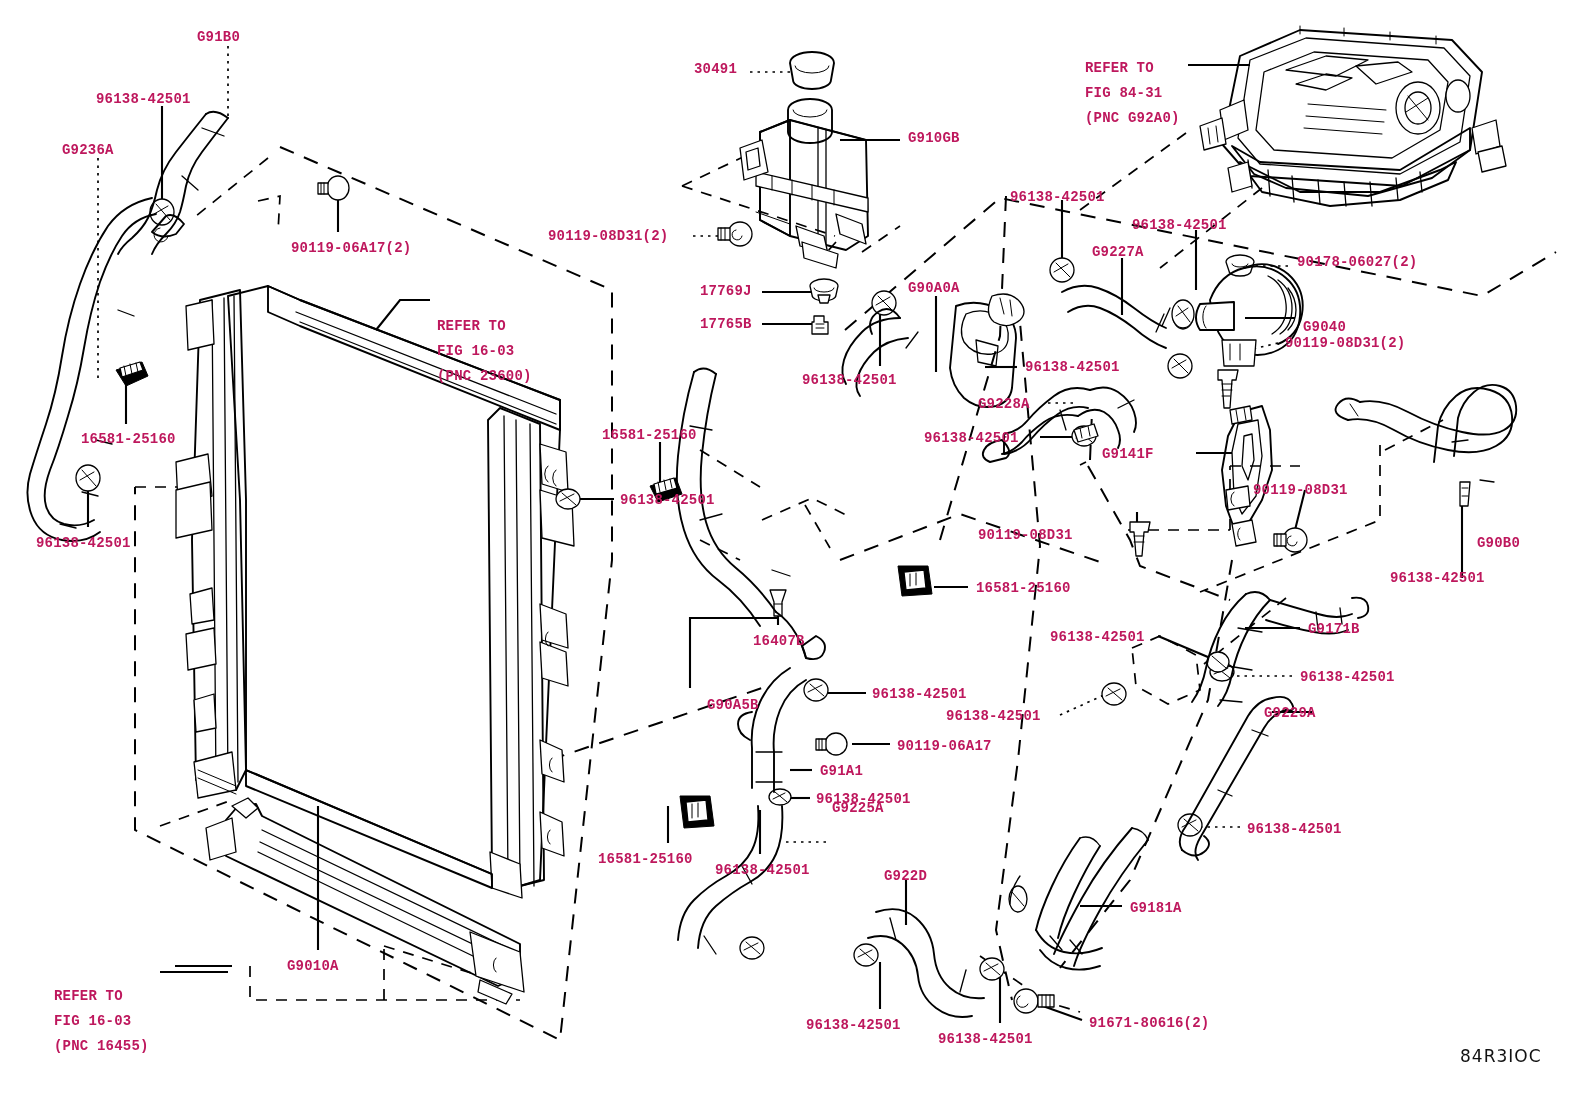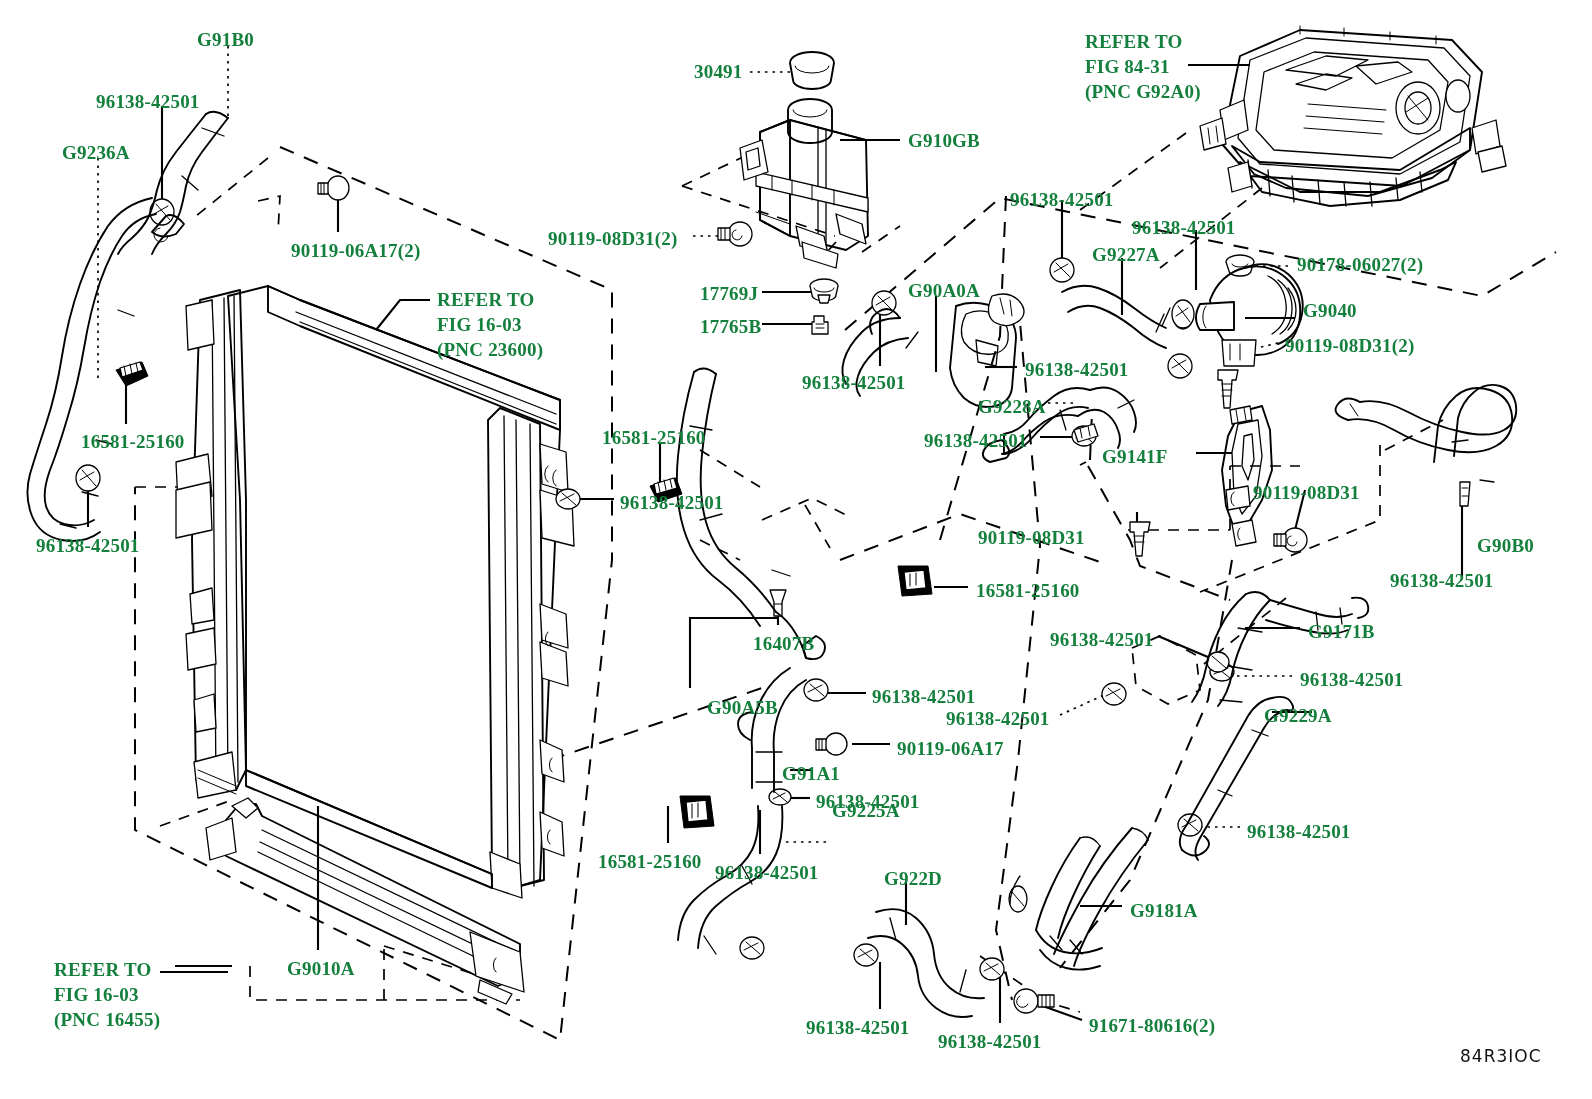--- a/index.html
+++ b/index.html
@@ -1,22 +1,22 @@
 <!DOCTYPE html>
 <html><head>
 <meta charset="utf-8">
 <style>
   html,body{margin:0;padding:0;background:#fff;}
   body{width:1592px;height:1099px;position:relative;overflow:hidden;
        font-family:"DejaVu Sans","Liberation Sans",sans-serif;}
   #stage{position:absolute;inset:0;}
   svg{position:absolute;left:0;top:0;width:1592px;height:1099px;}
-  .lbl{position:absolute;font-family:Liberation Serif, serif;font-weight:700;
-       font-size:19px;color:#15803d;white-space:nowrap;letter-spacing:0.2px;}
-  .lbl.multi{line-height:25px;}
+  .lbl{position:absolute;font-family:Liberation Mono, monospace;font-weight:700;
+       font-size:14px;color:#be185d;white-space:nowrap;letter-spacing:0.2px;}
+  .lbl.multi{line-height:25px;margin-top:27px;}
   .code{position:absolute;font-family:"DejaVu Sans",sans-serif;font-size:17px;
         color:#111;letter-spacing:1px;}
 </style>
 </head>
 <body>
 
 <div id="stage">
 
 <svg viewBox="0 0 1592 1099">
   <defs>
@@ -629,42 +629,42 @@
 <div class="lbl" style="left:978px;top:396px">G9228A</div>
 <div class="lbl" style="left:924px;top:430px">96138-42501</div>
 <div class="lbl" style="left:602px;top:427px">16581-25160</div>
 <div class="lbl" style="left:620px;top:492px">96138-42501</div>
 <div class="lbl" style="left:753px;top:633px">16407B</div>
 <div class="lbl" style="left:707px;top:697px">G90A5B</div>
 <div class="lbl" style="left:976px;top:580px">16581-25160</div>
 <div class="lbl" style="left:978px;top:527px">90119-08D31</div>
 <div class="lbl" style="left:872px;top:686px">96138-42501</div>
 <div class="lbl" style="left:897px;top:738px">90119-06A17</div>
-<div class="lbl" style="left:782px;top:763px">G91A1</div>
+<div class="lbl" style="left:820px;top:763px">G91A1</div>
 <div class="lbl" style="left:816px;top:791px">96138-42501</div>
 <div class="lbl" style="left:832px;top:800px">G9225A</div>
 <div class="lbl" style="left:598px;top:851px">16581-25160</div>
 <div class="lbl" style="left:715px;top:862px">96138-42501</div>
 <div class="lbl" style="left:884px;top:868px">G922D</div>
 <div class="lbl" style="left:806px;top:1017px">96138-42501</div>
 <div class="lbl" style="left:938px;top:1031px">96138-42501</div>
 <div class="lbl" style="left:1089px;top:1015px">91671-80616(2)</div>
 <div class="lbl" style="left:1130px;top:900px">G9181A</div>
 <div class="lbl" style="left:1247px;top:821px">96138-42501</div>
 <div class="lbl" style="left:1264px;top:705px">G9229A</div>
 <div class="lbl" style="left:1300px;top:669px">96138-42501</div>
 <div class="lbl" style="left:946px;top:708px">96138-42501</div>
 <div class="lbl" style="left:1050px;top:629px">96138-42501</div>
 <div class="lbl" style="left:1308px;top:621px">G9171B</div>
 <div class="lbl" style="left:1390px;top:570px">96138-42501</div>
 <div class="lbl" style="left:1477px;top:535px">G90B0</div>
 <div class="lbl" style="left:1253px;top:482px">90119-08D31</div>
 <div class="lbl" style="left:1102px;top:446px">G9141F</div>
 <div class="lbl" style="left:1285px;top:335px">90119-08D31(2)</div>
-<div class="lbl" style="left:1303px;top:300px">G9040</div>
+<div class="lbl" style="left:1303px;top:319px">G9040</div>
 <div class="lbl" style="left:1297px;top:254px">90178-06027(2)</div>
 <div class="lbl" style="left:1092px;top:244px">G9227A</div>
 <div class="lbl" style="left:1132px;top:217px">96138-42501</div>
 <div class="lbl" style="left:1010px;top:189px">96138-42501</div>
 
 <div class="code" style="left:1460px;top:1046px">84R3IOC</div>
 
 </div>
 
 </body></html>

